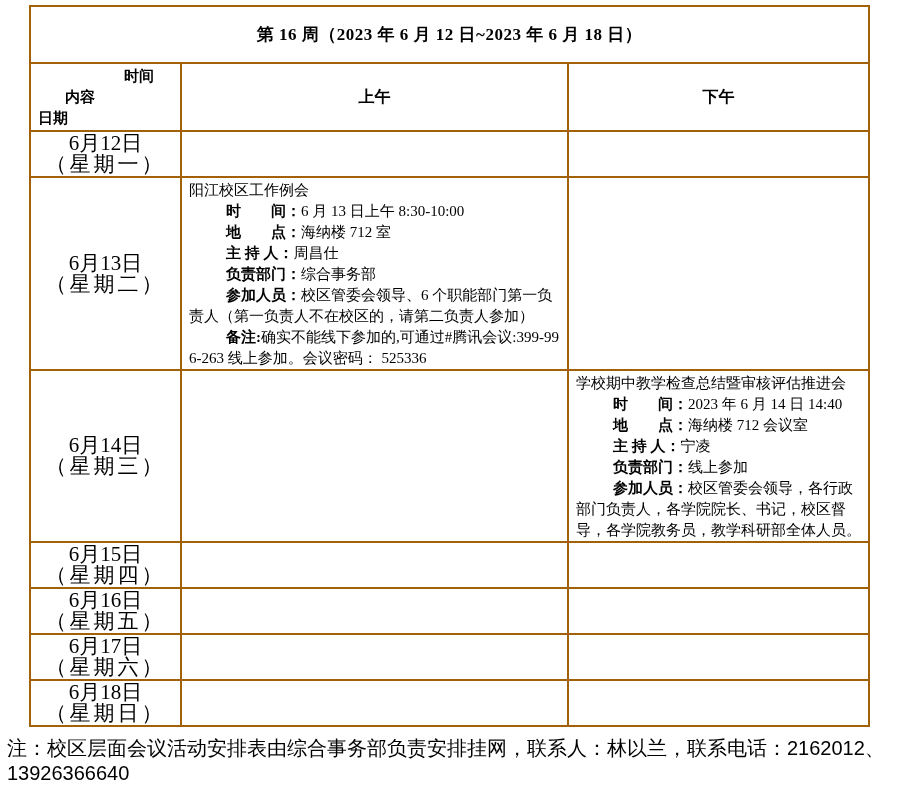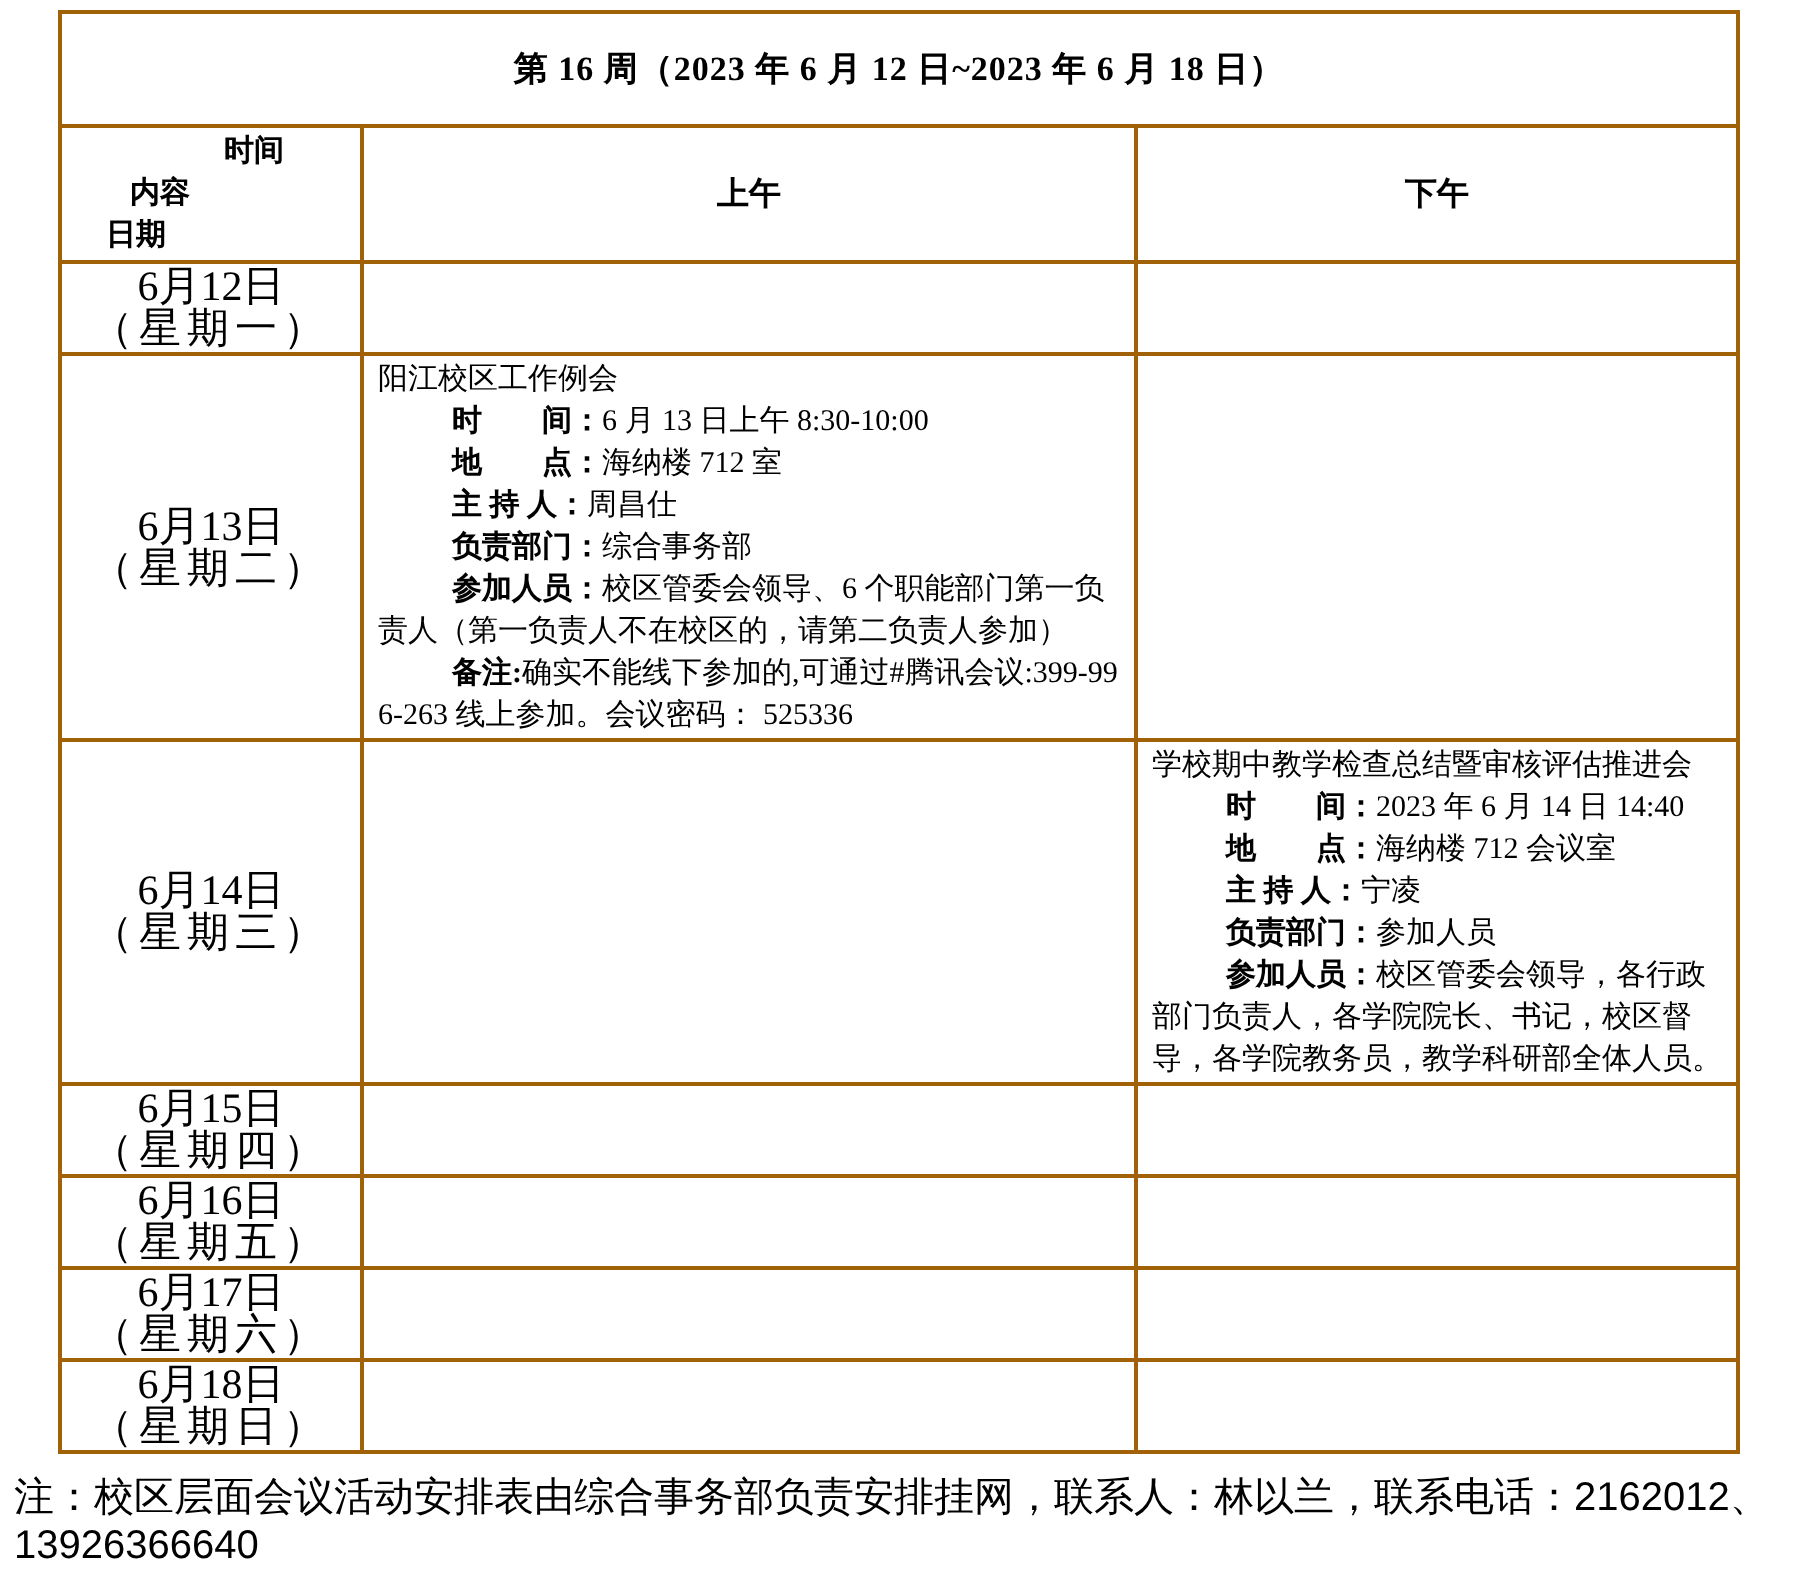--- a/index.html
+++ b/index.html
@@ -45,23 +45,23 @@
   }
   td.corner {
     vertical-align: middle;
     padding: 0;
   }
   td.corner .c-line {
     line-height: 21px;
     font-size: 15px;
     font-weight: bold;
   }
-  td.corner .c-time   { text-align: right; padding-right: 38px; }
+  td.corner .c-time   { text-align: right; padding-right: 26px; }
   td.corner .c-content{ text-align: left;  padding-left: 34px; }
-  td.corner .c-date   { text-align: left;  padding-left: 22px;  }
+  td.corner .c-date   { text-align: left;  padding-left: 7px;  }
   
   td.date-cell {
     text-align: center;
     font-size: 21px;
     line-height: 21px;
     vertical-align: middle;
   }
   td.date-cell .weekday { letter-spacing: 3px; }
   td.event-cell {
     vertical-align: top;
@@ -154,21 +154,21 @@
         <div class="date">6月14日</div>
         <div class="weekday">（星期三）</div>
       </td>
       <td class="event-cell"></td>
       <td class="event-cell">
         <div class="event">
           <div class="ev-title">学校期中教学检查总结暨审核评估推进会</div>
           <div class="ev-line"><span class="lbl">时　　间：</span><span>2023 年 6 月 14 日 14:40</span></div>
           <div class="ev-line"><span class="lbl">地　　点：</span><span>海纳楼 712 会议室</span></div>
           <div class="ev-line"><span class="lbl">主 持 人：</span><span>宁凌</span></div>
-          <div class="ev-line"><span class="lbl">负责部门：</span><span>参加人员</span></div>
+          <div class="ev-line"><span class="lbl">负责部门：</span><span>线上参加</span></div>
           <div class="ev-line"><span class="lbl">参加人员：</span><span>校区管委会领导，各行政部门负责人，各学院院长、书记，校区督导，各学院教务员，教学科研部全体人员。</span></div>
         </div>
       </td>
     </tr>
 
     <tr class="r-short">
       <td class="date-cell">
         <div class="date">6月15日</div>
         <div class="weekday">（星期四）</div>
       </td>

